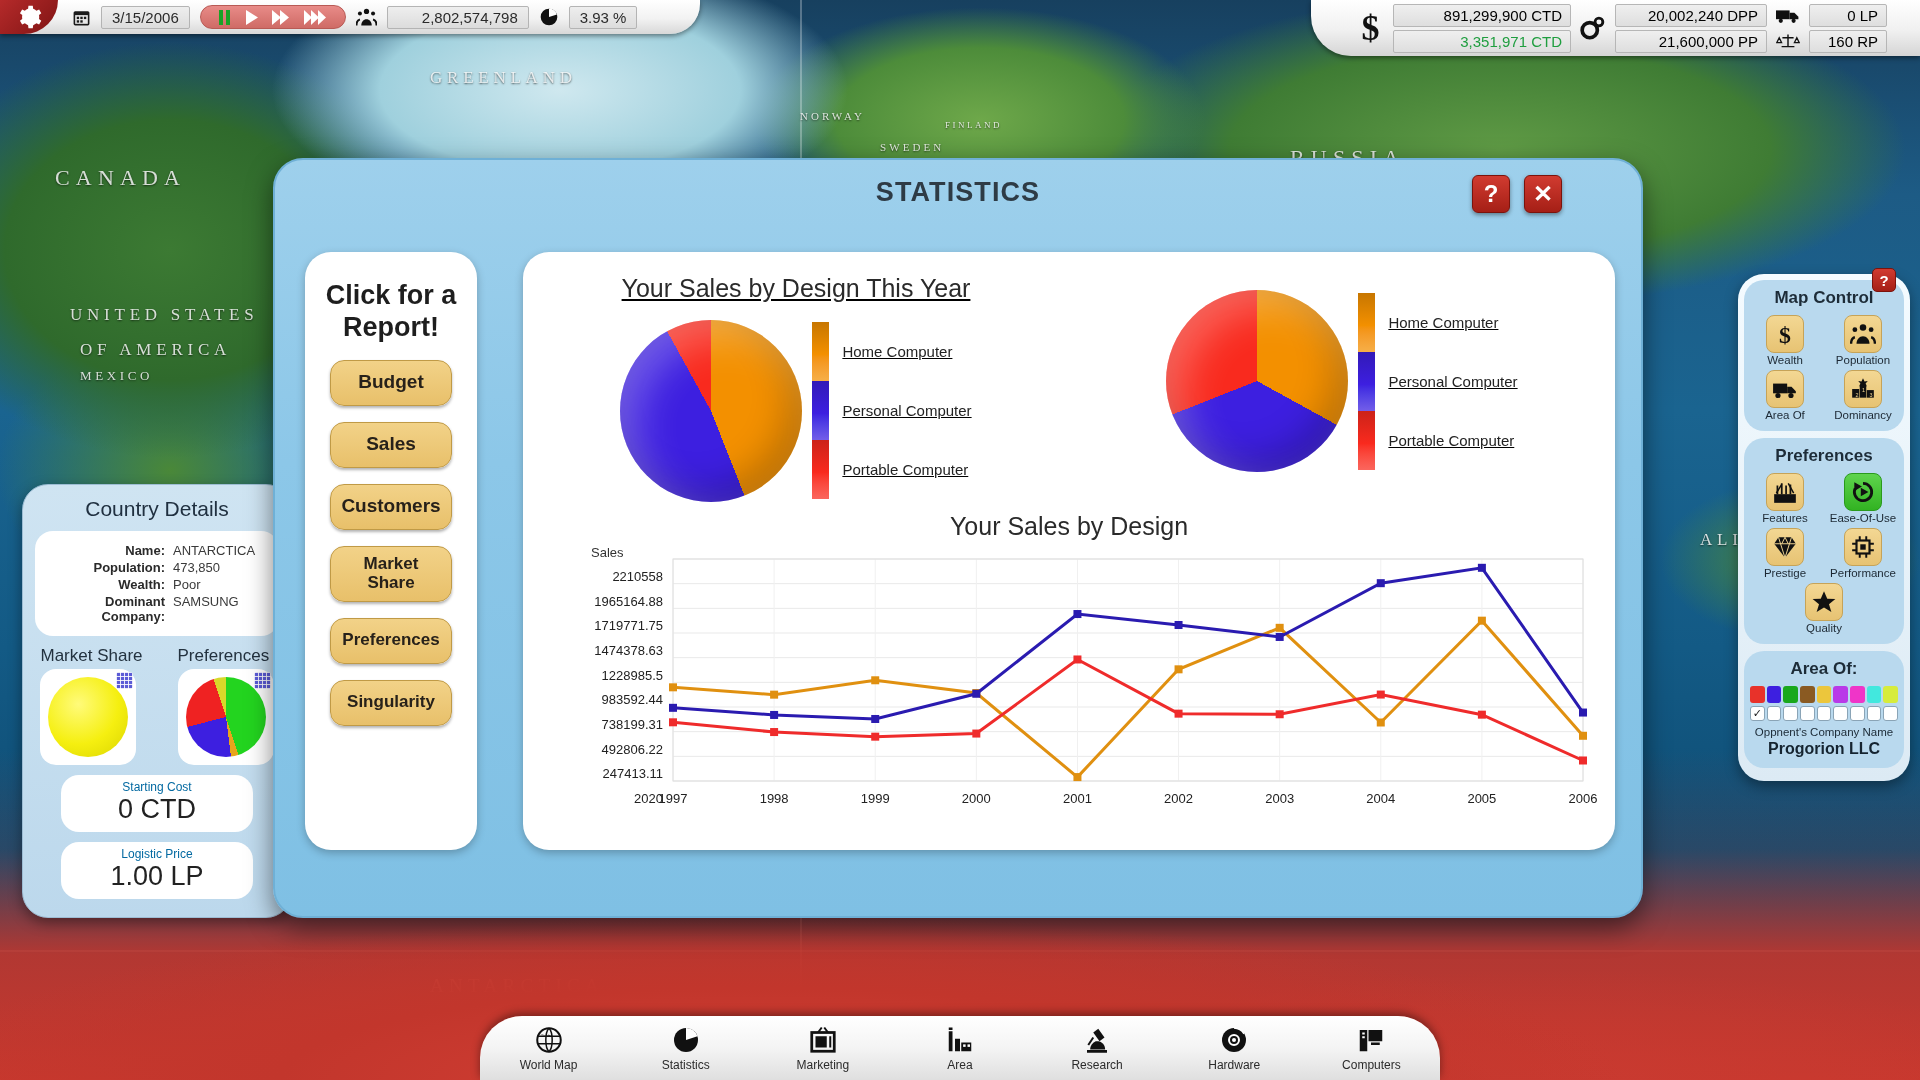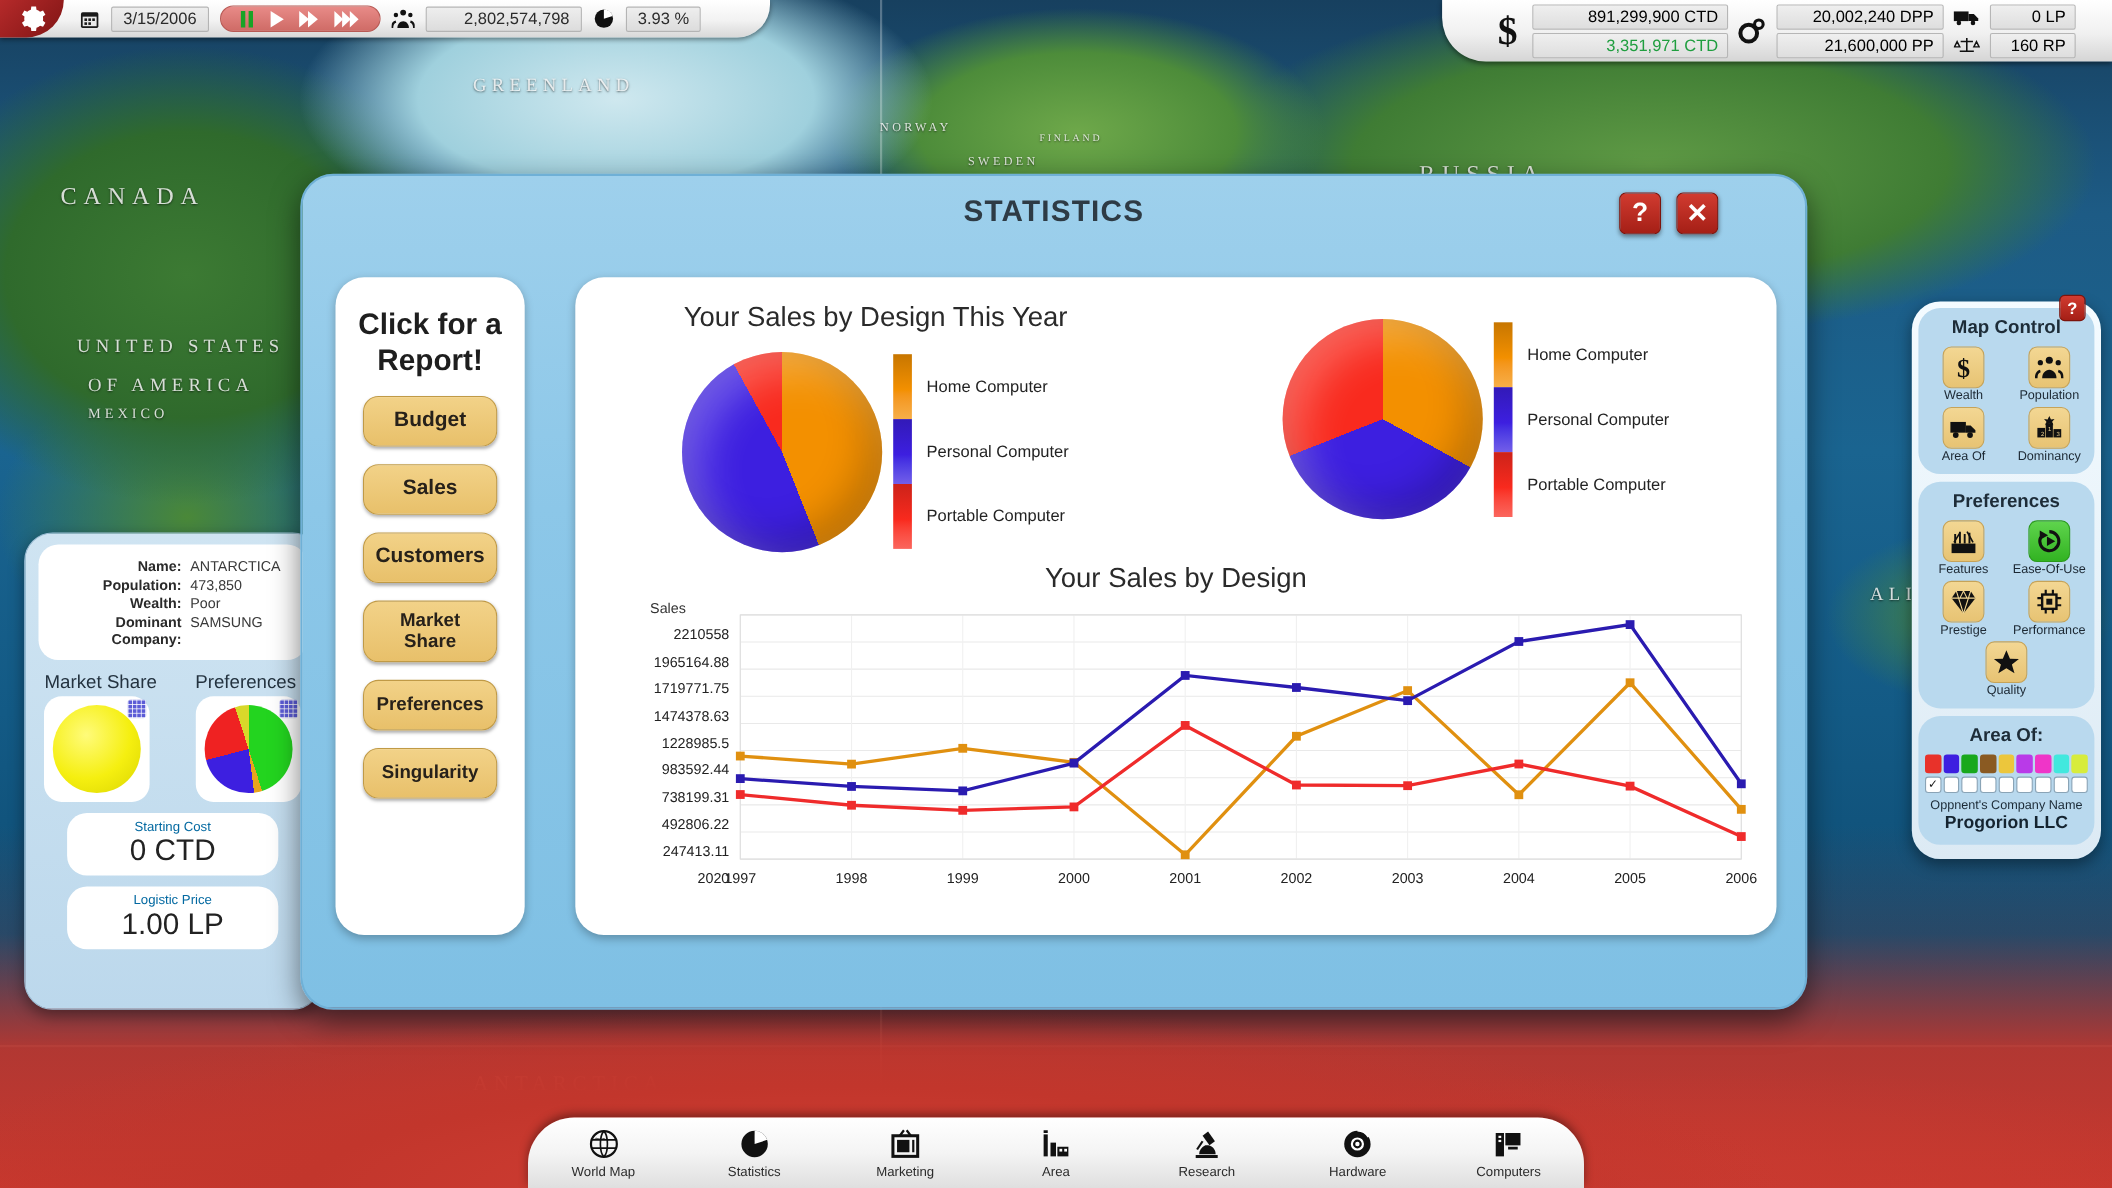--- a/index.html
+++ b/index.html
@@ -123,21 +123,21 @@
 
   #charts-panel {
     position: absolute; left: 523px; top: 252px; width: 1092px; height: 598px;
     background: #fff; border-radius: 26px; z-index: 61;
     box-shadow: 0 3px 8px rgba(0,0,0,.25);
   }
   .chart-title {
     text-align: center; font-size: 25px; color: #2a2a2a; line-height: 1.18;
   }
   .pie-row { display: flex; padding-top: 22px; }
-  .pie-block { width: 50%; }
+  .pie-block { width: 50%; text-decoration: underline; }
   .pie-body { display: flex; align-items: center; justify-content: center; gap: 10px; margin-top: 16px; }
   .pie { width: 182px; height: 182px; border-radius: 50%; }
   .legend { display: flex; }
   .legend-bars { display: flex; flex-direction: column; width: 17px; }
   .legend-bars div { height: 59px; }
   .legend-labels { display: flex; flex-direction: column; }
   .legend-labels span {
     height: 59px; display: flex; align-items: center; padding-left: 13px;
     font-size: 15px; color: #232323; white-space: nowrap;
   }
@@ -489,20 +489,21 @@
         <div class="x-tick" style="left: 655.556px; top: 250px;">2002</div>
         <div class="x-tick" style="left: 756.667px; top: 250px;">2003</div>
         <div class="x-tick" style="left: 857.778px; top: 250px;">2004</div>
         <div class="x-tick" style="left: 958.889px; top: 250px;">2005</div>
         <div class="x-tick" style="left: 1060px; top: 250px;">2006</div>
       </div>
   </div>
 </div>
 
 <div id="country-panel">
+  <div id="country-title">Country Details</div>
   <div id="country-info">
       <div class="ci-row">
         <div class="ci-key">Name:</div>
         <div class="ci-val">ANTARCTICA</div>
       </div>
       <div class="ci-row">
         <div class="ci-key">Population:</div>
         <div class="ci-val">473,850</div>
       </div>
       <div class="ci-row">

